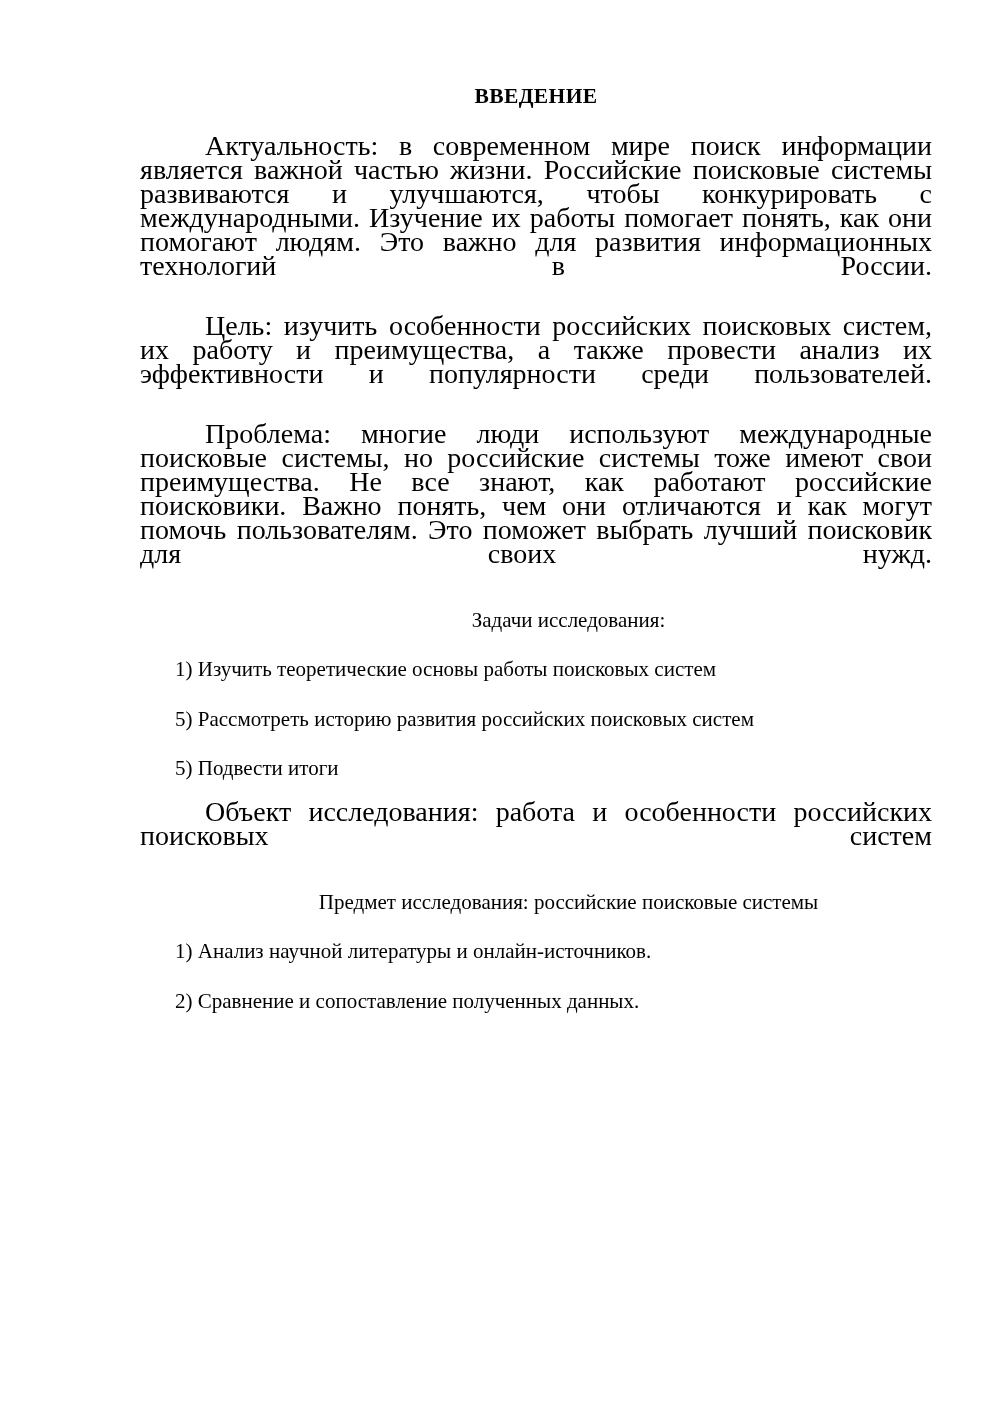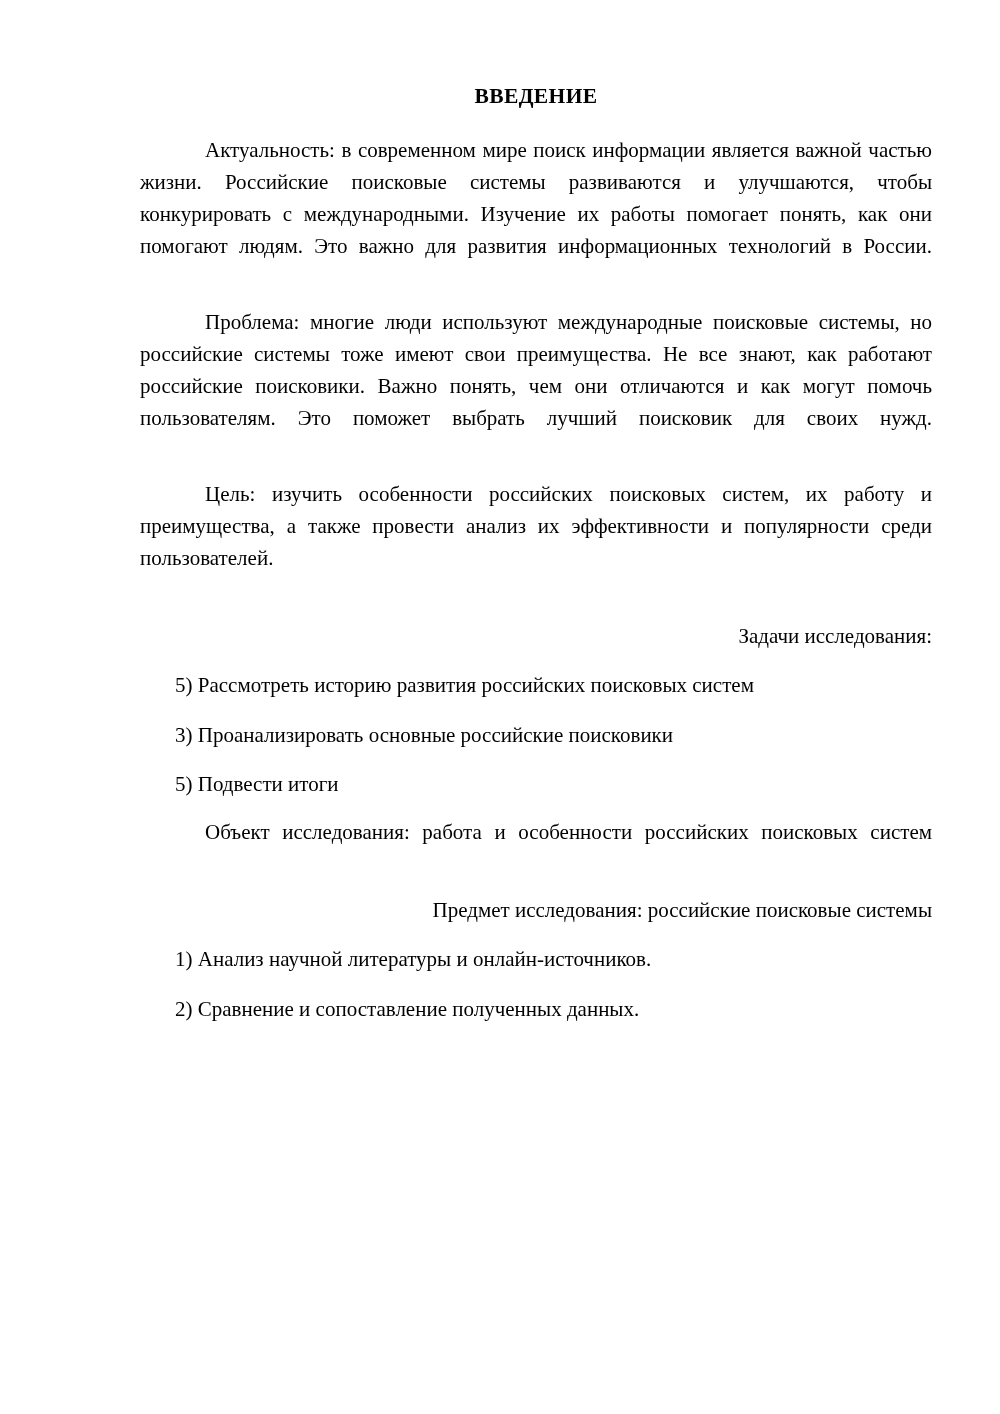--- a/index.html
+++ b/index.html
@@ -33,41 +33,41 @@
     font-size: 21.5px;
     font-weight: bold;
     text-align: center;
     letter-spacing: 0.4px;
     line-height: 1.0;
     margin: 0 0 26px 0;
   }
 
   
   .para {
-    font-size: 21px;
-    line-height: 32px;
+    font-size: 28px;
+    line-height: 24px;
     text-align: justify;
     text-justify: inter-word;
     text-indent: 65px;
     margin: 0 0 12px 0;
     hyphens: none;
   }
 
   
   .para::after {
     content: "";
     display: inline-block;
     width: 100%;
   }
 
   
   .lead {
     font-size: 21px;
     line-height: 37.5px;
-    text-align: right;
+    text-align: center;
     text-indent: 65px;
     margin: 0 0 12px 0;
   }
 
   
   .list-item {
     font-size: 21px;
     line-height: 37.5px;
     text-align: left;
     text-indent: 35px;
@@ -95,29 +95,29 @@
 <body>
 
 <div class="page">
 
   <div class="content">
 
     <h1 class="doc-title">ВВЕДЕНИЕ</h1>
 
     <p class="para">Актуальность: в современном мире поиск информации является важной частью жизни. Российские поисковые системы развиваются и улучшаются, чтобы конкурировать с международными. Изучение их работы помогает понять, как они помогают людям. Это важно для развития информационных технологий в России.</p>
 
+    <p class="para">Цель: изучить особенности российских поисковых систем, их работу и преимущества, а также провести анализ их эффективности и популярности среди пользователей.</p>
+
     <p class="para">Проблема: многие люди используют международные поисковые системы, но российские системы тоже имеют свои преимущества. Не все знают, как работают российские поисковики. Важно понять, чем они отличаются и как могут помочь пользователям. Это поможет выбрать лучший поисковик для своих нужд.</p>
-
-    <p class="para">Цель: изучить особенности российских поисковых систем, их работу и преимущества, а также провести анализ их эффективности и популярности среди пользователей.</p>
 
     <p class="lead">Задачи исследования:</p>
 
     <div class="list-block">
+      <p class="list-item">1) Изучить теоретические основы работы поисковых систем</p>
       <p class="list-item">5) Рассмотреть историю развития российских поисковых систем</p>
-      <p class="list-item">3) Проанализировать основные российские поисковики</p>
       <p class="list-item">5) Подвести итоги</p>
     </div>
 
     <p class="para">Объект исследования: работа и особенности российских поисковых систем</p>
 
     <p class="lead">Предмет исследования: российские поисковые системы</p>
 
 
 
     <div class="list-block">

